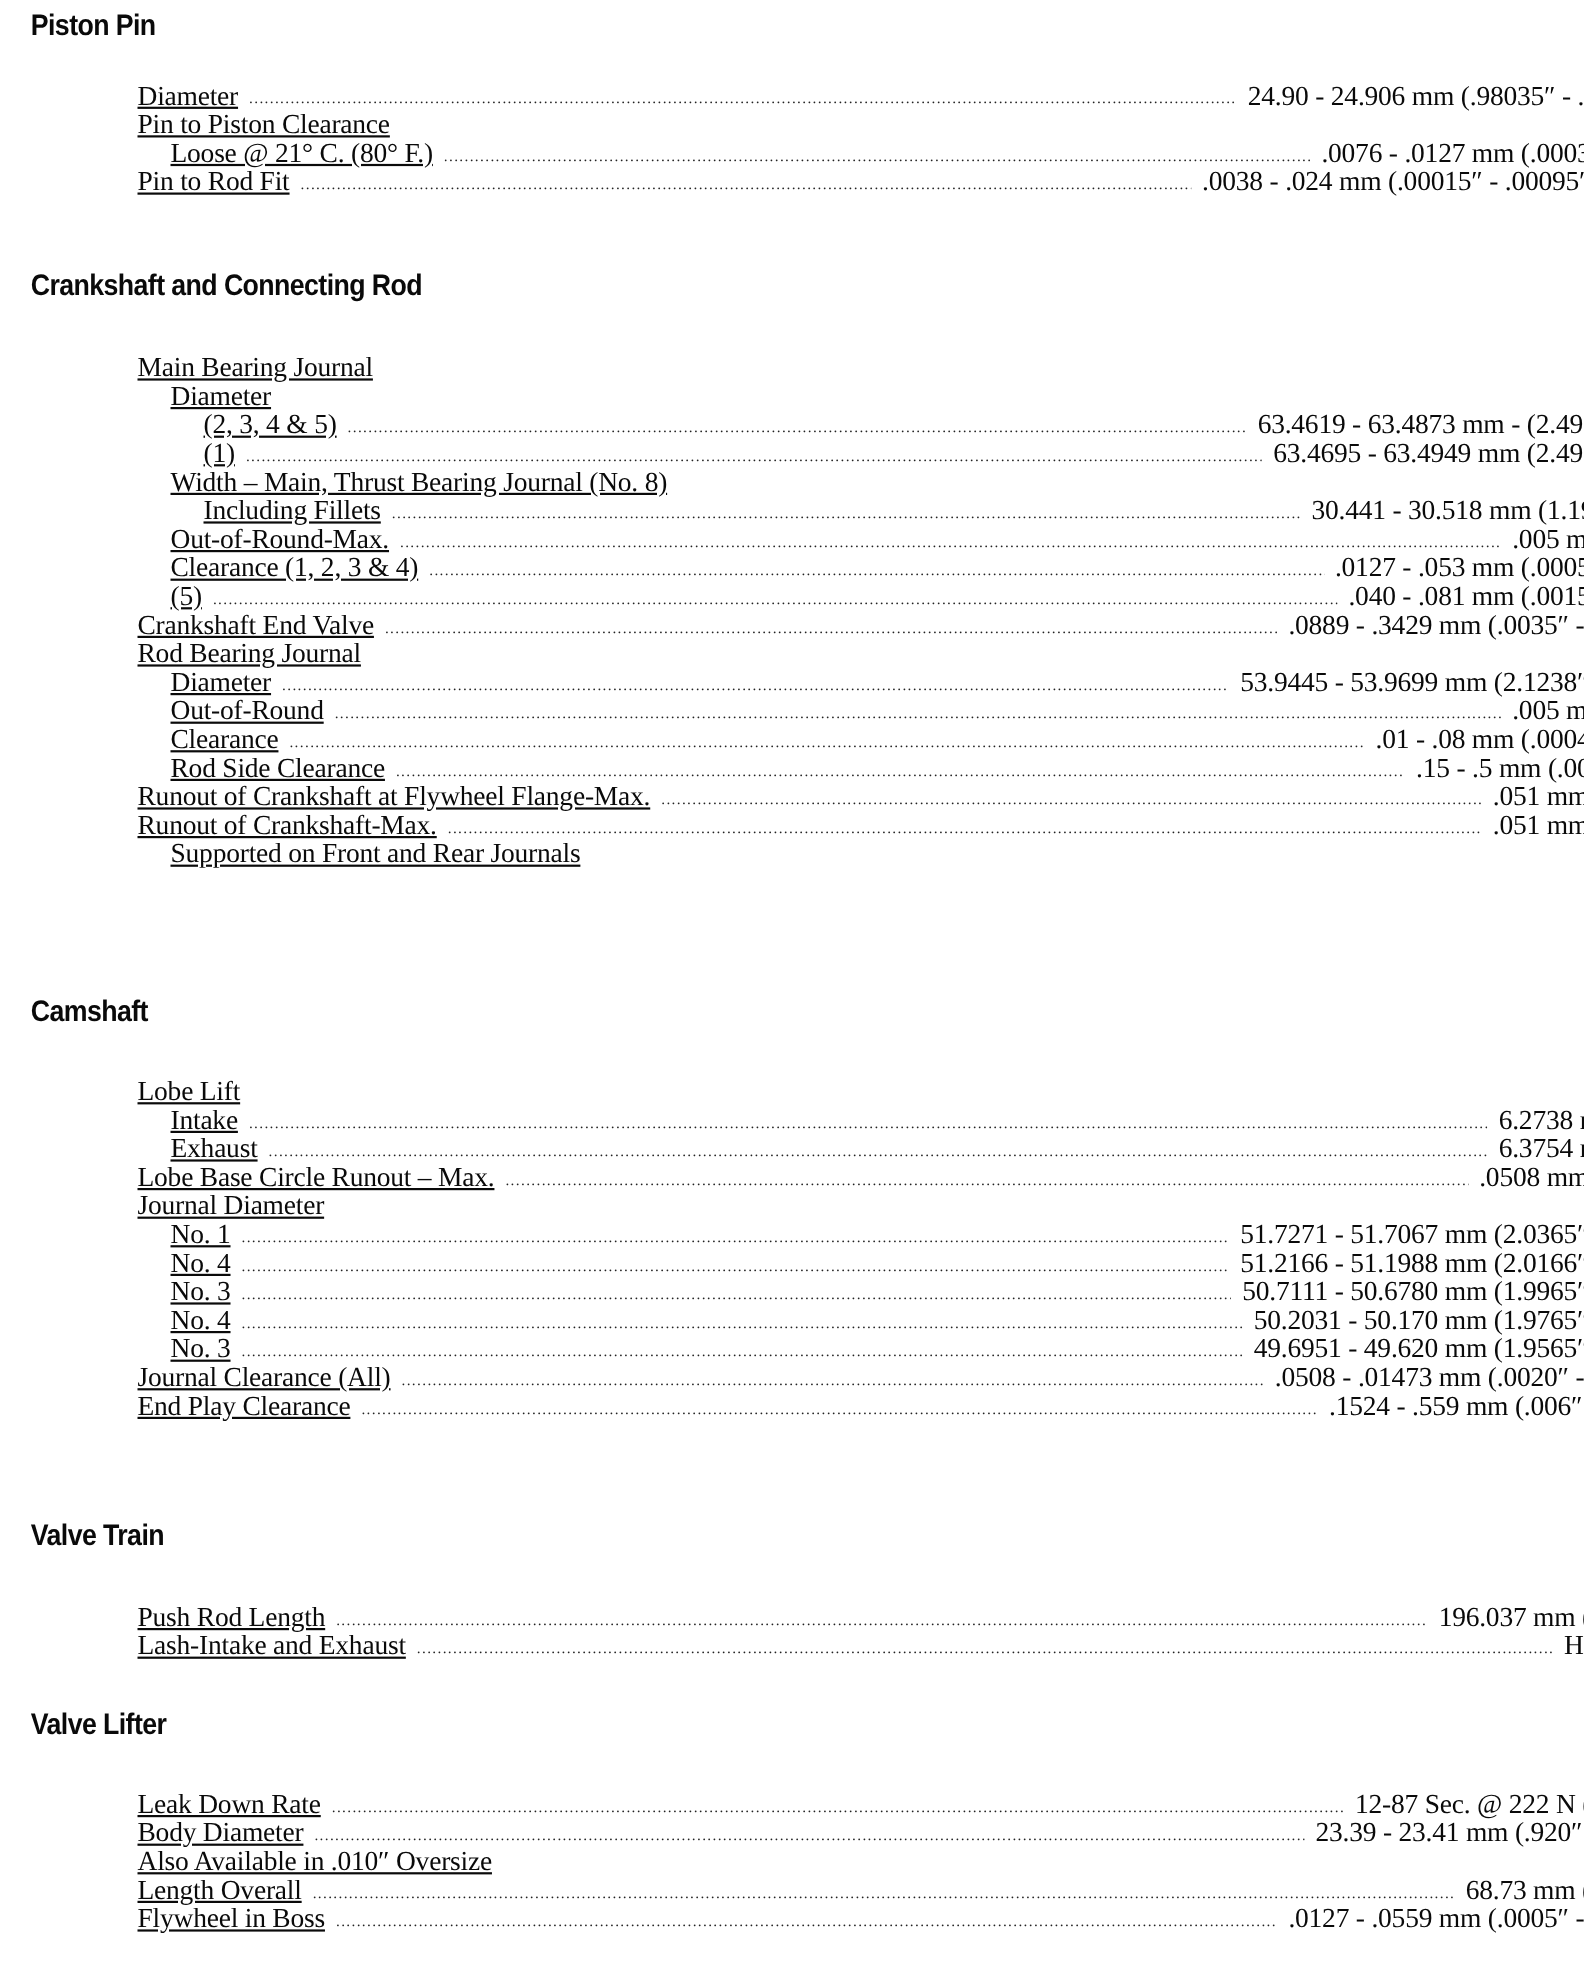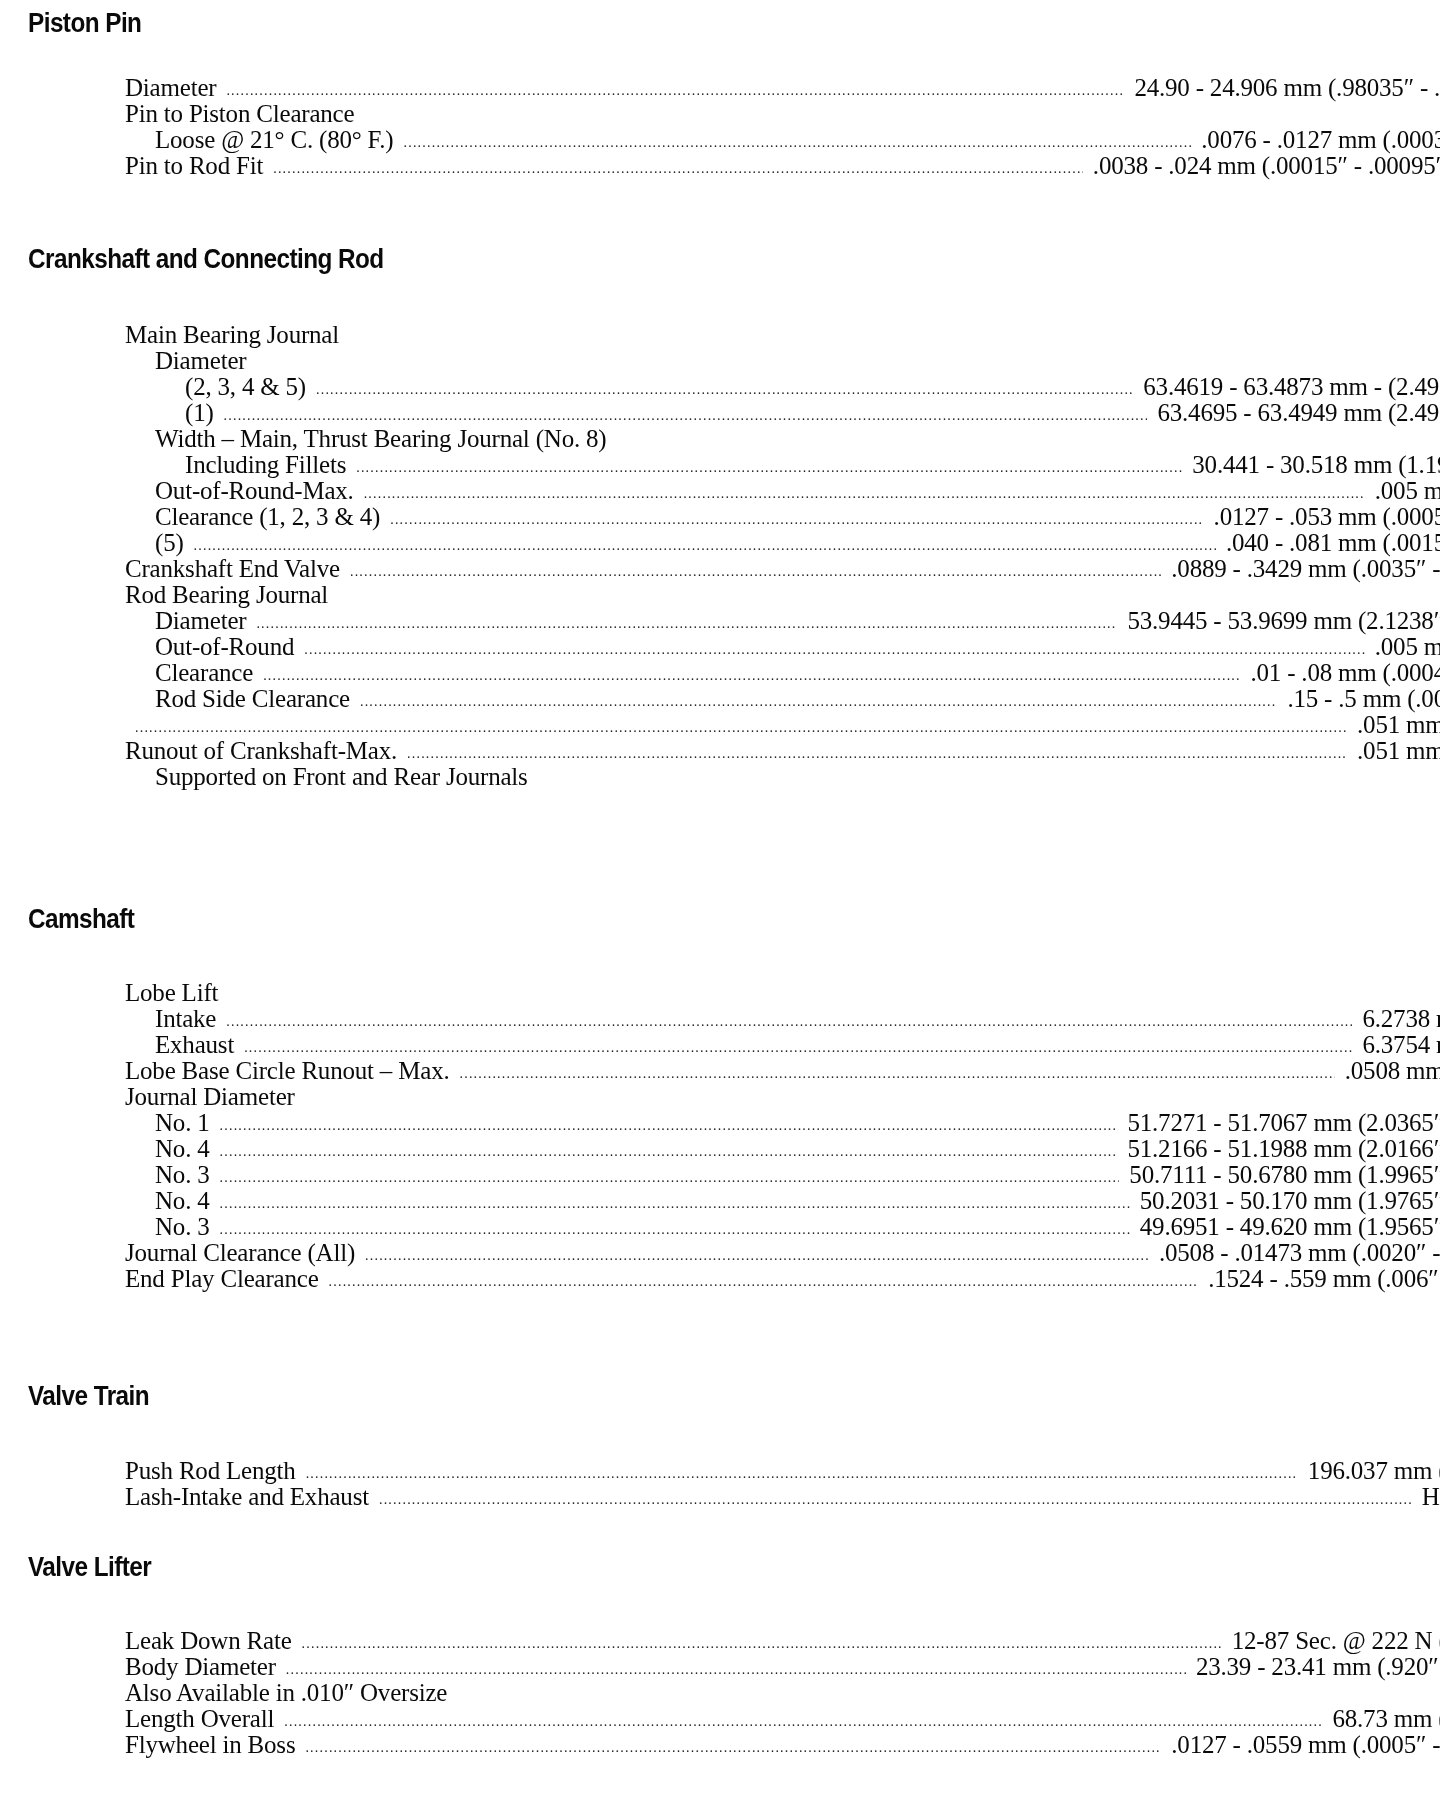--- a/index.html
+++ b/index.html
@@ -40,20 +40,21 @@
       display: flex;
       align-items: baseline;
       font-family: "Liberation Serif", serif;
       font-size: 25px;
       line-height: 26px;
       letter-spacing: -0.2px;
       white-space: nowrap;
     }
     .spec-row .label {
       flex: 0 0 auto;
+      text-decoration: underline;
     }
     .spec-row .leader {
       flex: 1 1 auto;
       overflow: hidden;
       margin: 0 10px 0 10px;
       font-size: 14px;
       letter-spacing: 1.2px;
       color: #222;
       position: relative;
       top: -1px;
@@ -158,20 +159,21 @@
     <span class="label">Clearance</span>
     <span class="leader"></span>
     <span class="value">.01 - .08 mm (.0004″ - .0033″)</span>
   </div>
   <div class="spec-row lvl1" style="top:686px">
     <span class="label">Rod Side Clearance</span>
     <span class="leader"></span>
     <span class="value">.15 - .5 mm (.006″ - .020″)</span>
   </div>
   <div class="spec-row lvl0" style="top:712px">
+    <span class="label">Runout of Crankshaft at Flywheel Flange-Max.</span>
     <span class="leader"></span>
     <span class="value">.051 mm (.002″)</span>
   </div>
   <div class="spec-row lvl0" style="top:738px">
     <span class="label">Runout of Crankshaft-Max.</span>
     <span class="leader"></span>
     <span class="value">.051 mm (.002″)</span>
   </div>
   <div class="spec-row lvl1" style="top:764px">
     <span class="label">Supported on Front and Rear Journals</span>

